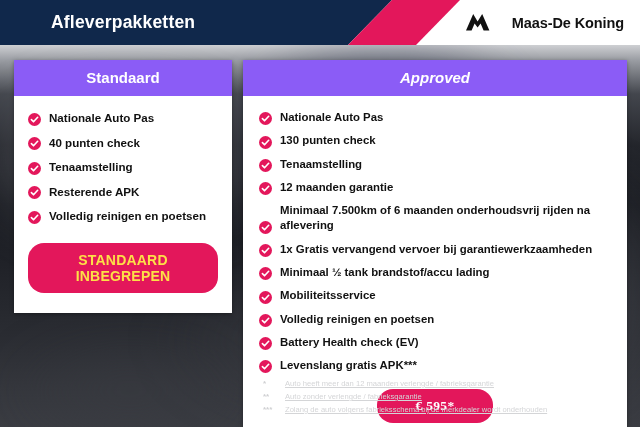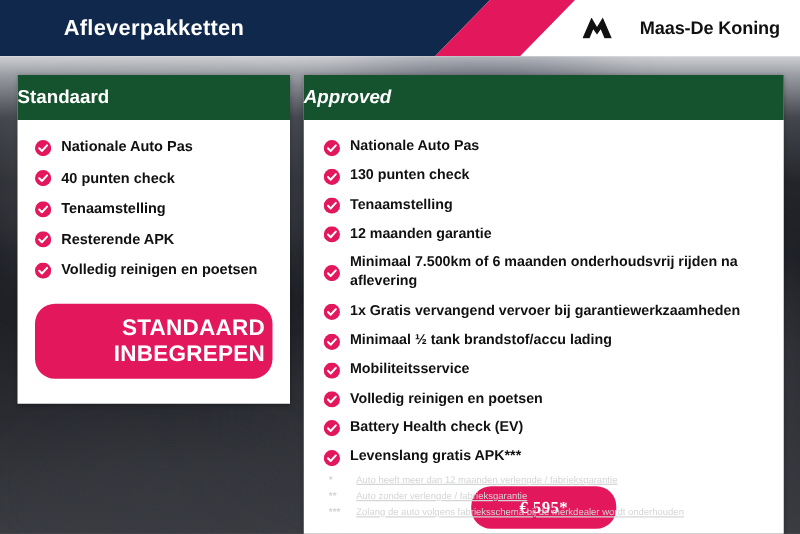--- a/index.html
+++ b/index.html
@@ -42,41 +42,41 @@
     color:#ffffff;font-size:17.5px;font-weight:bold;letter-spacing:.2px;
     white-space:nowrap;margin-left:17px;}
   .brand{position:absolute;right:16px;top:0;height:45px;
     display:flex;align-items:center;gap:22px;}
   .brand svg{display:block;}
   .brand-name{color:#111111;font-size:14.5px;font-weight:bold;letter-spacing:-.1px;white-space:nowrap;}
 
   
   .card{position:absolute;background:#ffffff;z-index:4;
     box-shadow:0 1px 4px rgba(0,0,0,.35);}
-  .card-head{background:#14532d;color:#ffffff;
+  .card-head{background:#8b5cf6;color:#ffffff;text-align:center;
     font-size:15px;font-weight:bold;}
   .card-std{left:14px;top:60px;width:218px;}
   .card-std .card-head{height:36px;line-height:36px;}
   .card-app{left:243px;top:60px;width:384px;}
   .card-app .card-head{height:36px;line-height:36px;font-style:italic;}
 
   .feat-list{list-style:none;margin:0;padding:14px 0 0 0;}
-  .feat{display:flex;align-items:center;gap:8px;
+  .feat{display:flex;align-items:flex-end;gap:8px;
     padding:0 10px 0 14px;margin-bottom:9px;}
   .card-app .feat{margin-bottom:8px;padding-left:16px;}
   .chk{flex:0 0 auto;width:13px;height:13px;margin-top:1px;}
   .feat-txt{font-size:11.6px;font-weight:bold;color:#111111;line-height:1.34;}
   .card-app .feat-txt{font-size:11.4px;}
 
   .std-btn-wrap{padding:10px 14px 20px 14px;}
   .pill{display:block;width:100%;box-sizing:border-box;border:0;
-    background:#e3175b;color:#ffffff;border-radius:16px;
+    background:#e3175b;color:#fde047;border-radius:16px;
     font-family:"Liberation Sans",sans-serif;
-    font-size:18px;font-weight:bold;letter-spacing:.2px;
-    padding:9px 6px;text-align:right;cursor:pointer;}
+    font-size:14px;font-weight:bold;letter-spacing:.2px;
+    padding:9px 6px;text-align:center;cursor:pointer;}
 
   .price-row{display:flex;justify-content:center;gap:22px;
     padding:8px 0 14px 0;}
   .price-btn{border:0;background:#e3175b;color:#ffffff;border-radius:16px;
     font-family:Liberation Serif, serif;
     font-size:13.5px;font-weight:bold;letter-spacing:.3px;
     width:116px;padding:9px 0;text-align:center;cursor:pointer;}
 
   
   .notes{position:absolute;left:263px;top:378px;width:360px;z-index:6;}

